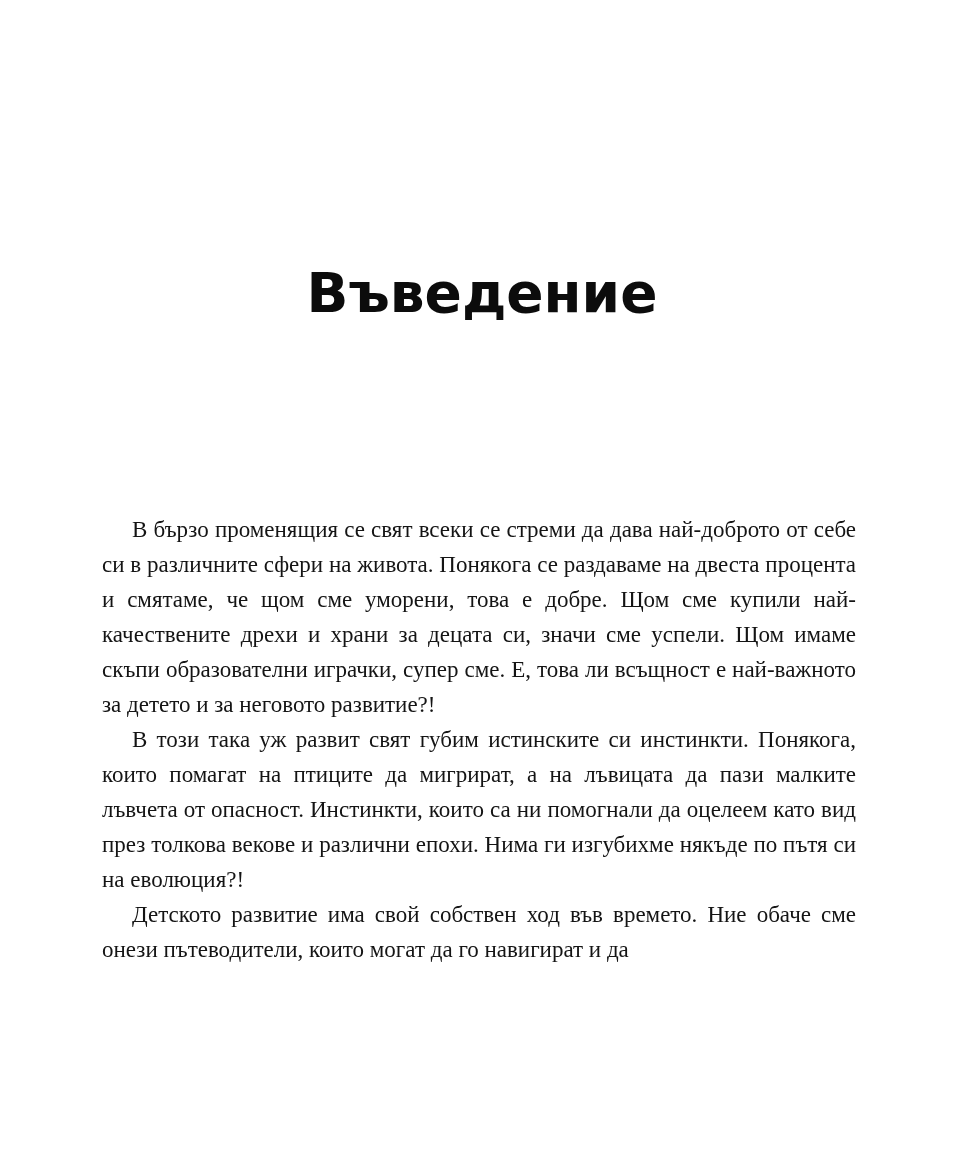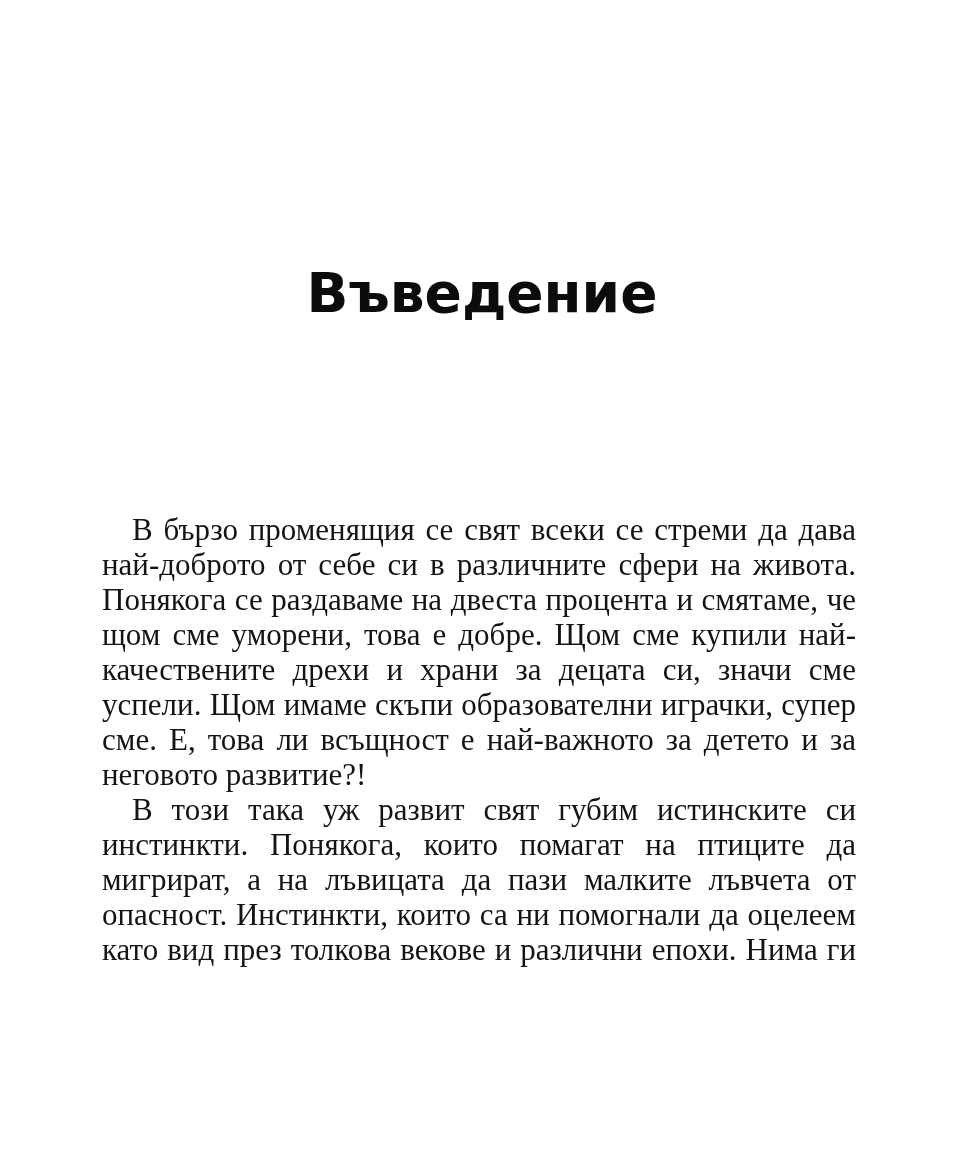--- a/index.html
+++ b/index.html
@@ -29,21 +29,21 @@
     line-height: 1.0;
     letter-spacing: 0px;
     color: #0c0c0c;
   }
   .body-text {
     position: absolute;
     top: 512px;
     left: 102px;
     width: 754px;
     font-family: "Liberation Serif", serif;
-    font-size: 31px;
+    font-size: 23px;
     line-height: 35px;
     text-align: justify;
     color: #141414;
   }
   .body-text p {
     margin: 0;
     padding: 0;
     text-indent: 30px;
   }
   .footer-rule {
@@ -77,20 +77,21 @@
 </head>
 <body>
 
 <div class="page">
 
   <h1 class="chapter-title">Въведение</h1>
 
   <div class="body-text">
     <p>В бързо променящия се свят всеки се стреми да дава най-доброто от себе си в различните сфери на живота. Понякога се раздаваме на двеста процента и смятаме, че щом сме уморени, това е добре. Щом сме купили най-качествените дрехи и храни за децата си, значи сме успели. Щом имаме скъпи образователни играчки, супер сме. Е, това ли всъщност е най-важното за детето и за неговото развитие?!</p>
     <p>В този така уж развит свят губим истинските си инстинкти. Понякога, които помагат на птиците да мигрират, а на лъвицата да пази малките лъвчета от опасност. Инстинкти, които са ни помогнали да оцелеем като вид през толкова векове и различни епохи. Нима ги изгубихме някъде по пътя си на еволюция?!</p>
+    <p>Детското развитие има свой собствен ход във времето. Ние обаче сме онези пътеводители, които могат да го навигират и да</p>
   </div>
 
   <div class="footer-rule"></div>
 
   <div class="footer">
     <span class="section-label">Въведение</span>
     <span class="page-number">5</span>
   </div>
 
 </div>

